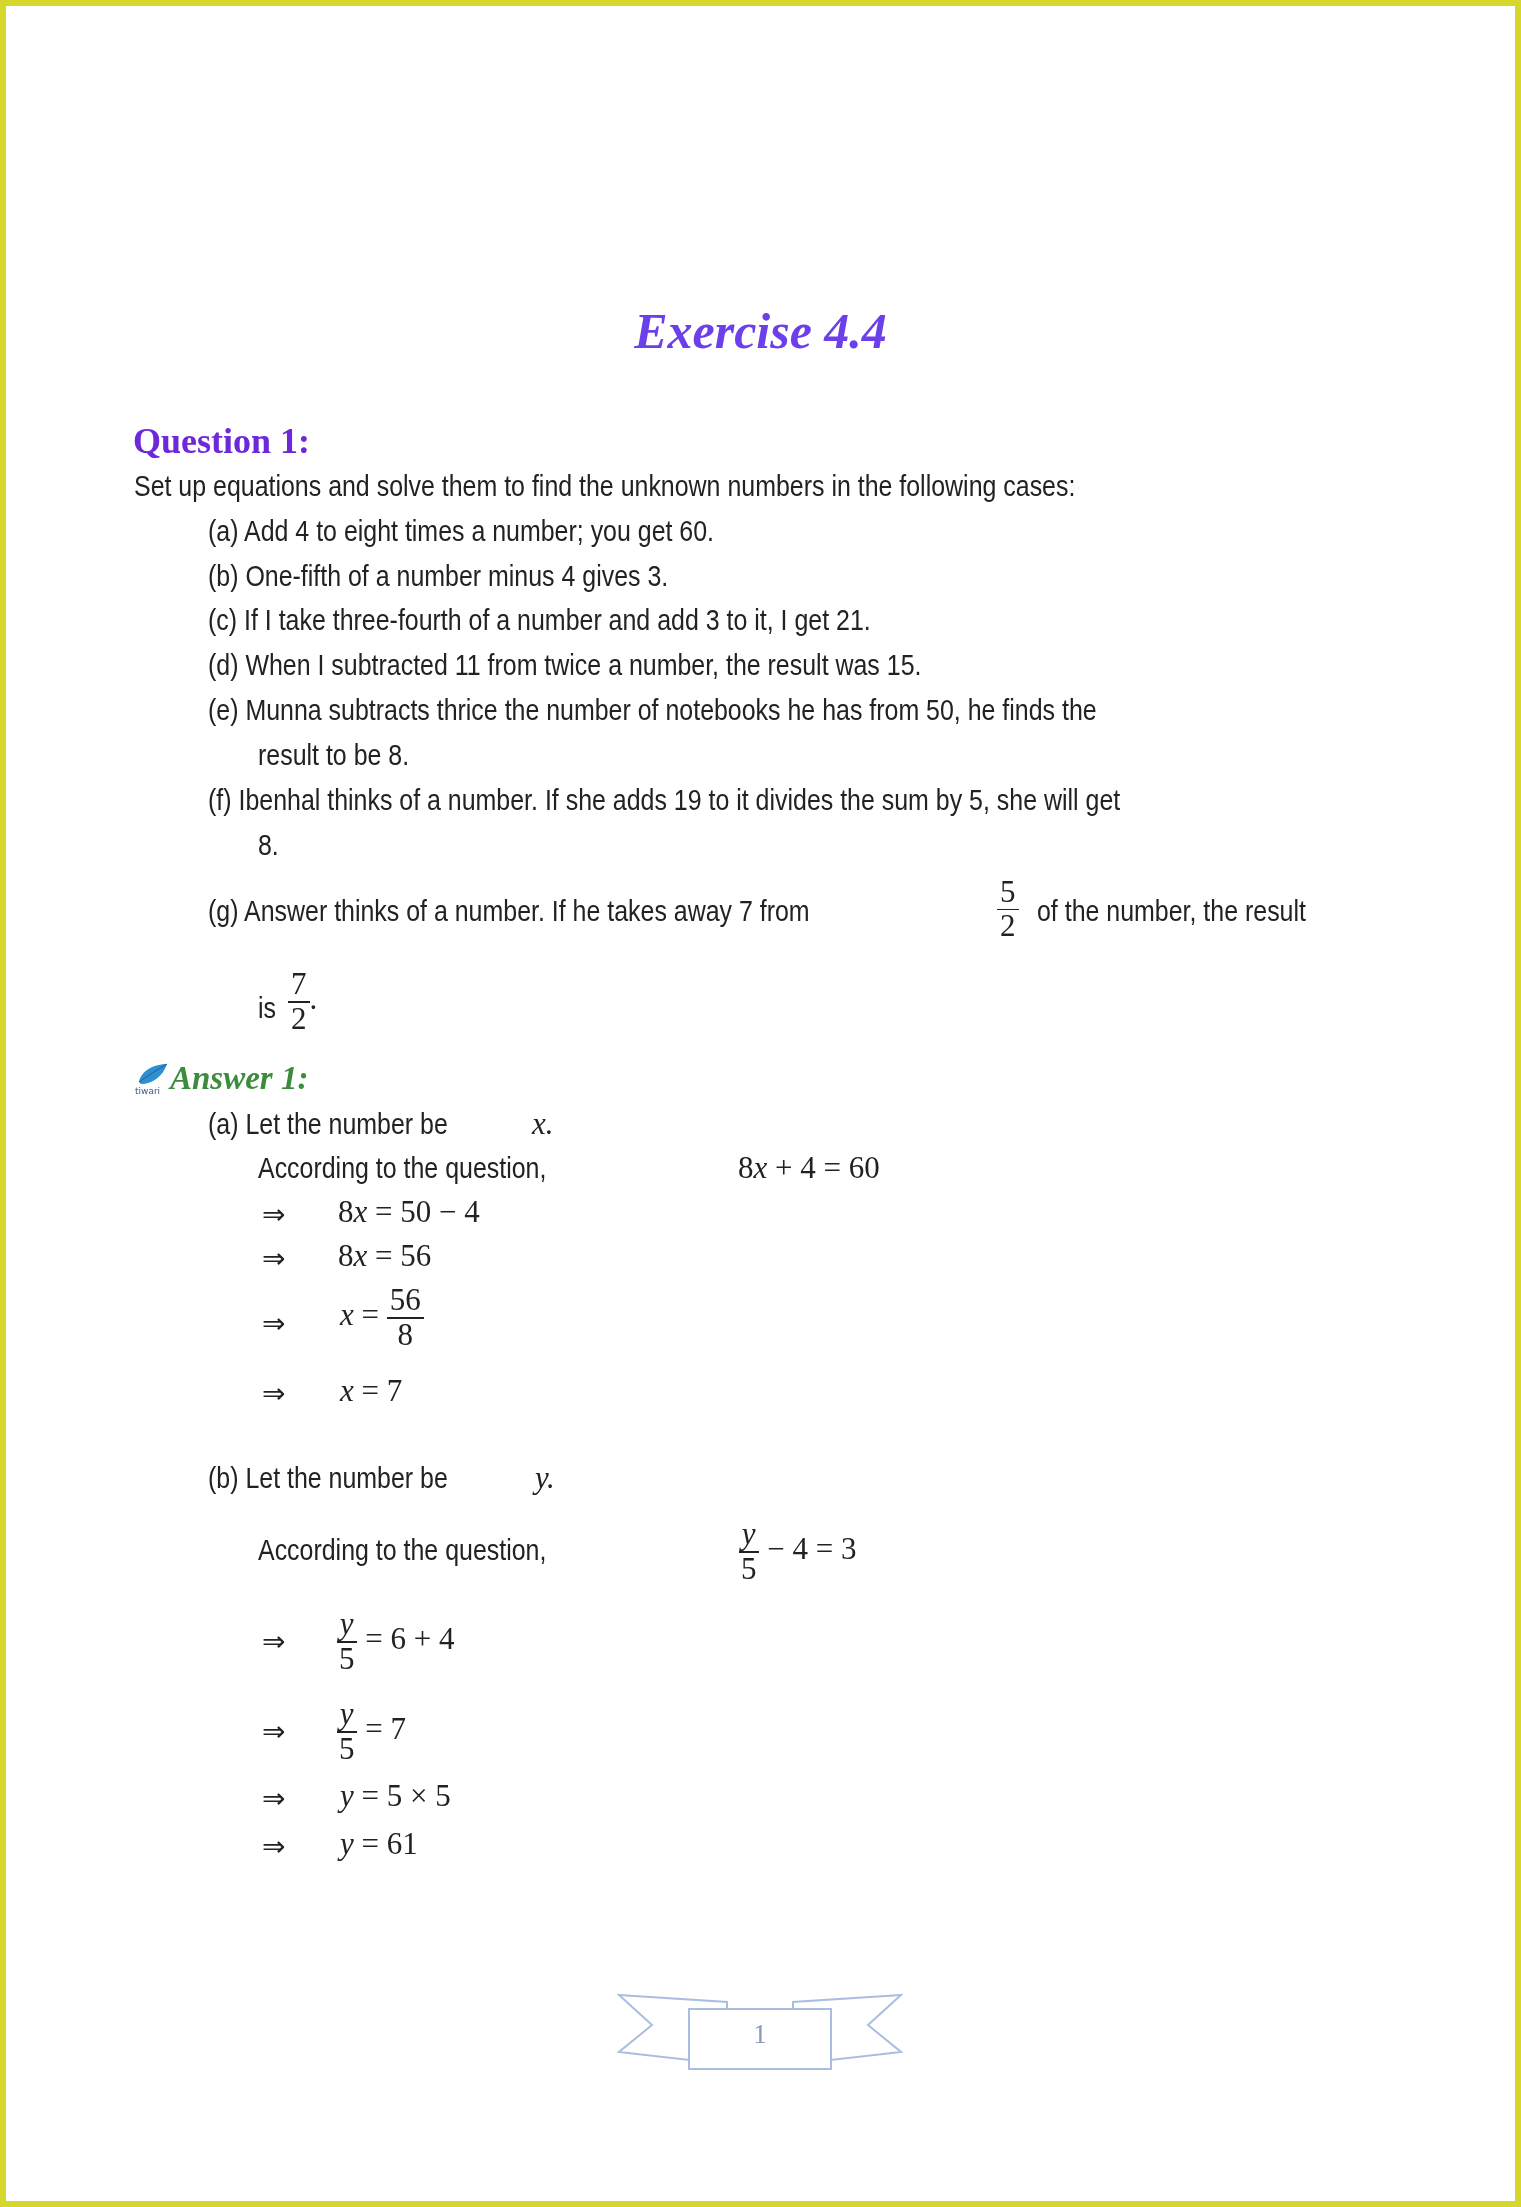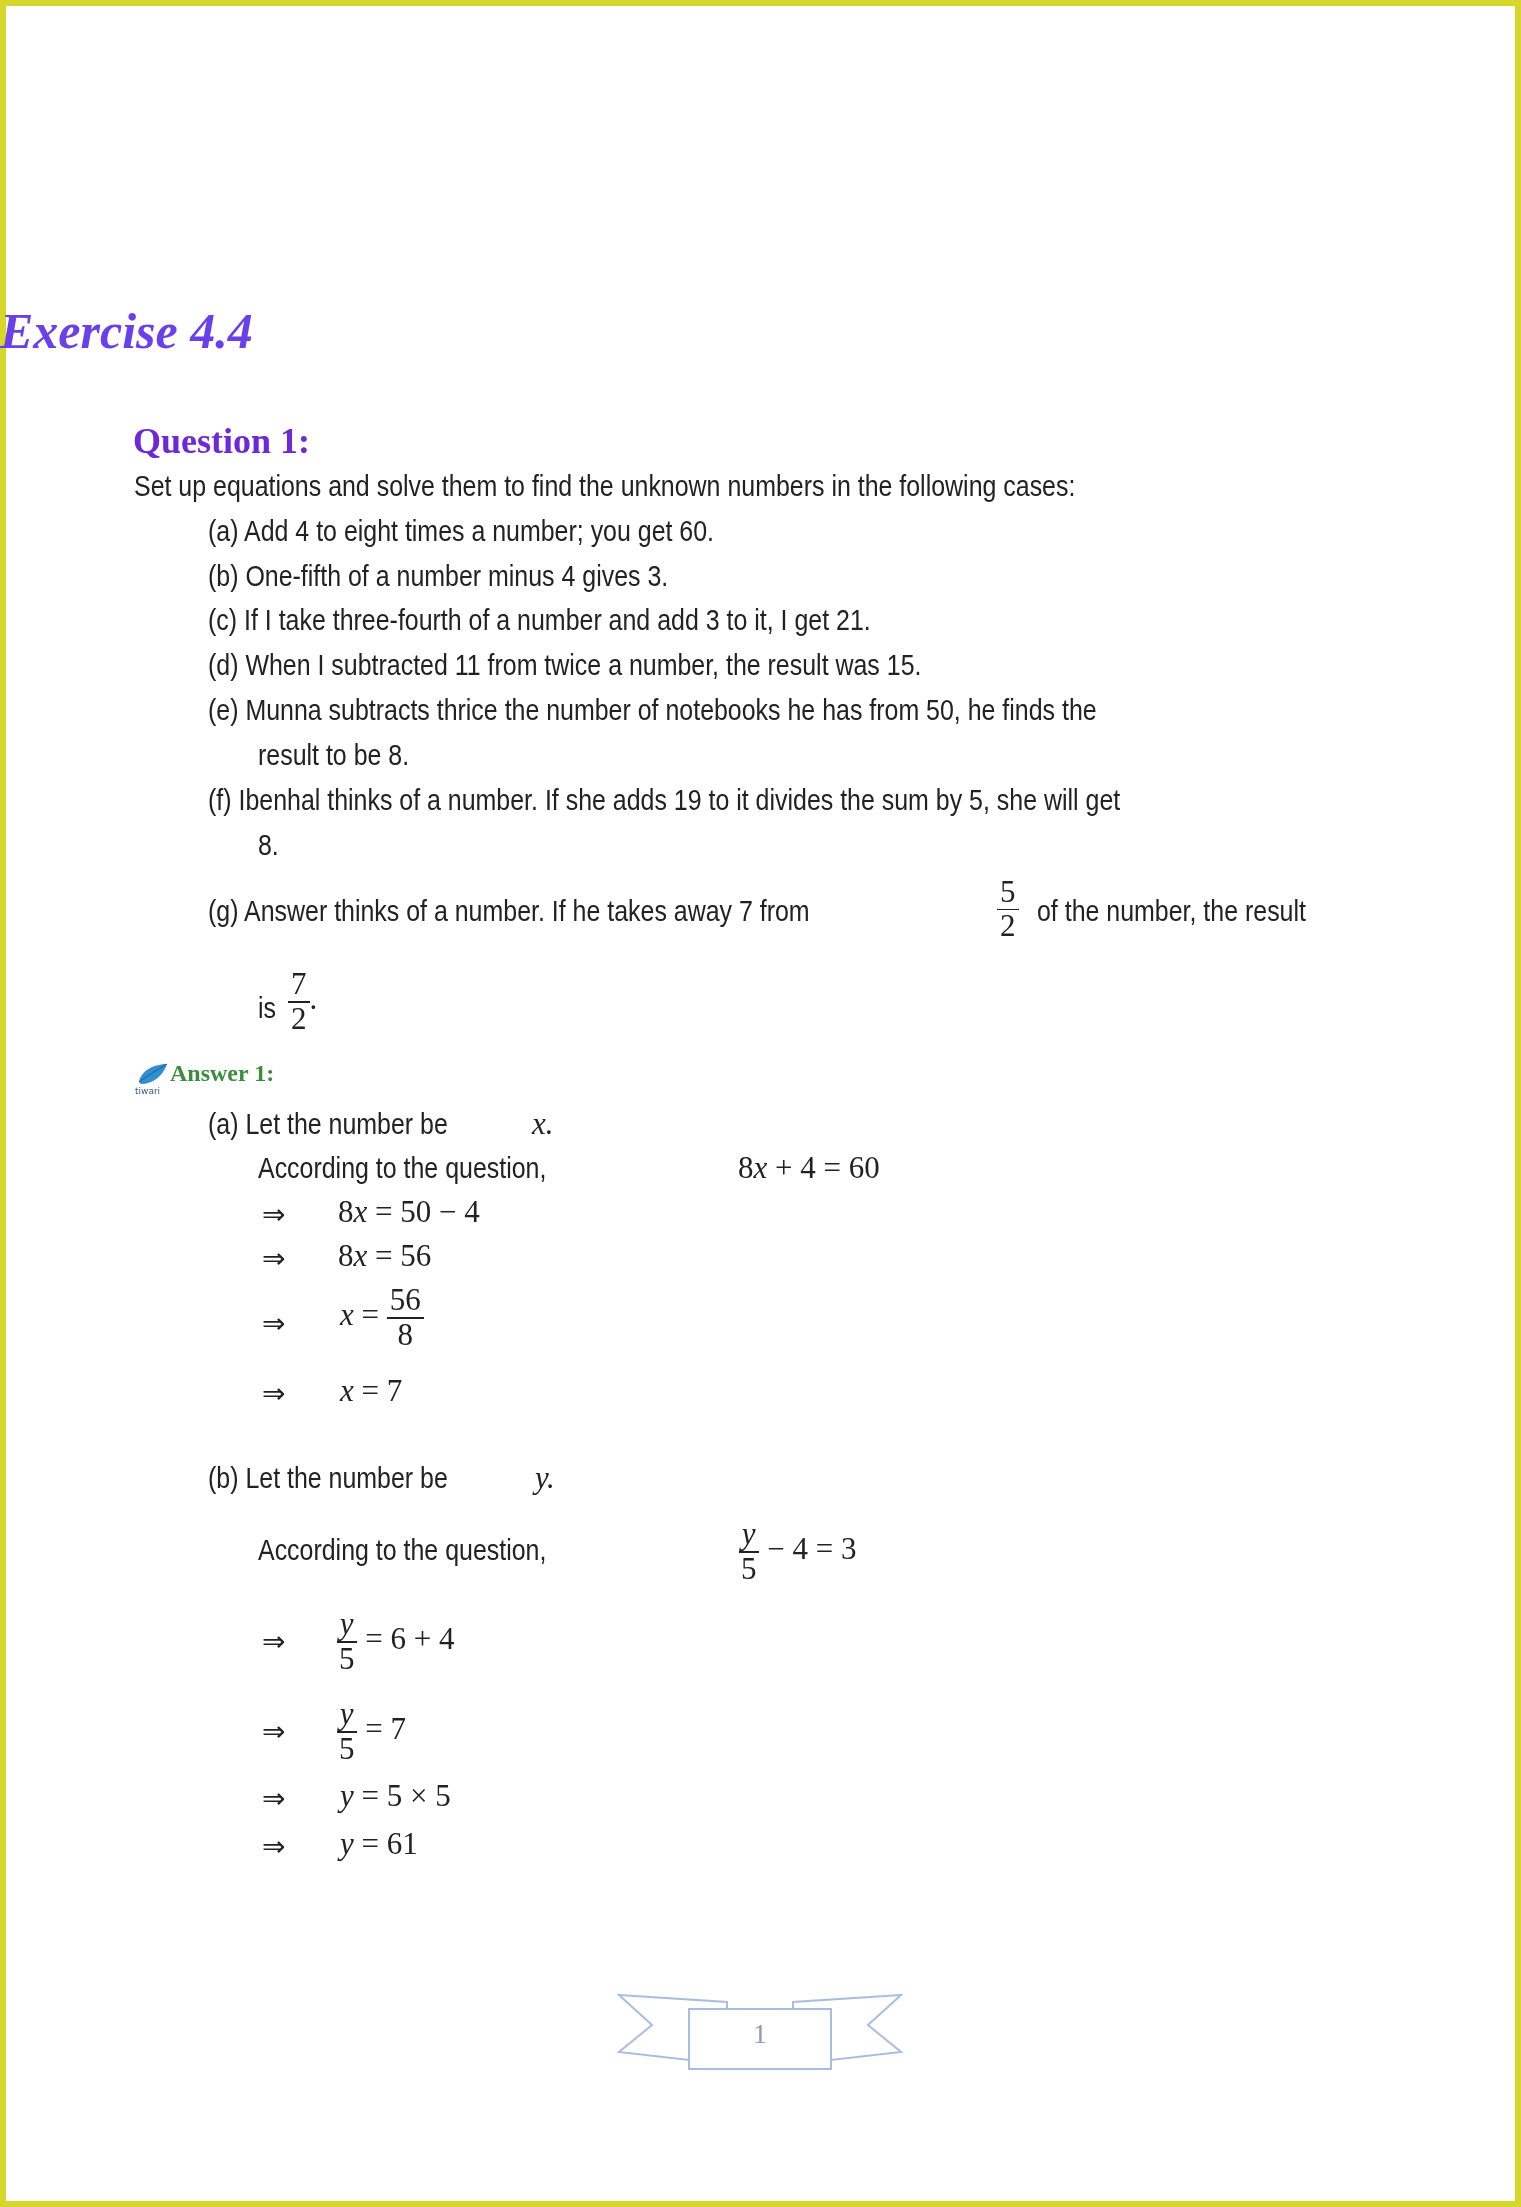--- a/index.html
+++ b/index.html
@@ -1,26 +1,26 @@
 <!DOCTYPE html>
 <html><head>
 <meta charset="utf-8">
 <style>
   html, body { margin:0; padding:0; }
   body { width:1521px; height:2207px; position:relative; background:#ffffff; overflow:hidden;
          font-family:"Liberation Serif","DejaVu Serif",serif; color:#222; }
   .frame { position:absolute; left:0; top:0; width:1521px; height:2207px; box-sizing:border-box;
            border:6px solid #d6d72a; }
   .abs { position:absolute; white-space:nowrap; }
-  .title { left:0; width:1521px; top:302px; font-size:50px; font-weight:bold;
+  .title { left:0; width:1521px; top:302px; text-align:center; font-size:50px; font-weight:bold;
            font-style:italic; color:#6b40ea; }
   .qhead { left:133px; top:420px; font-size:36px; font-weight:bold; color:#6d28d9; }
   .body { font-family:"Liberation Sans Narrow","Liberation Sans","DejaVu Sans",sans-serif; font-size:29px;
           color:#222; transform:scaleX(0.86); transform-origin:left center; }
-  .ahead { left:170px; top:1060px; font-size:24px; font-weight:bold; color:#3b8c3c; }
+  .ahead { left:170px; top:1060px; font-size:33px; font-weight:bold; color:#3b8c3c;font-style:italic; }
   .logo { left:133px; top:1062px; width:36px; height:34px; }
   .math { font-family:"Liberation Serif","DejaVu Serif",serif; font-size:31px; color:#222; }
   .math i { font-style:italic; }
   .frac { display:inline-flex; flex-direction:column; align-items:center; vertical-align:middle; line-height:1.05; }
   .frac .num { border-bottom:2px solid #222; padding:0 3px; }
   .frac .den { padding:0 3px; }
   .arrow { font-family:"DejaVu Sans",sans-serif; font-size:28px; color:#222; }
   .ribbon { left:617px; top:1990px; width:286px; height:85px; }
   .pagenum { left:740px; top:2018px; width:40px; text-align:center; font-size:28px; color:#8a9cb8; }
 </style>

